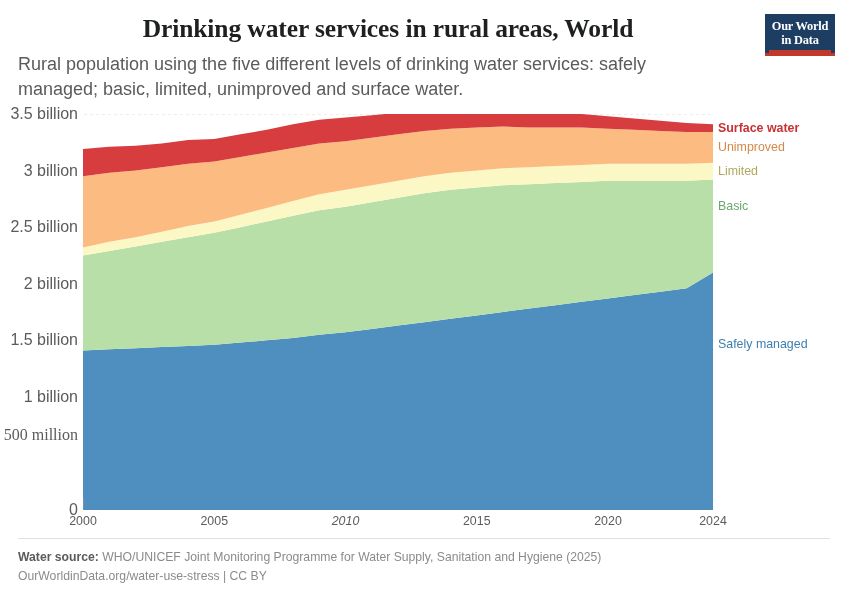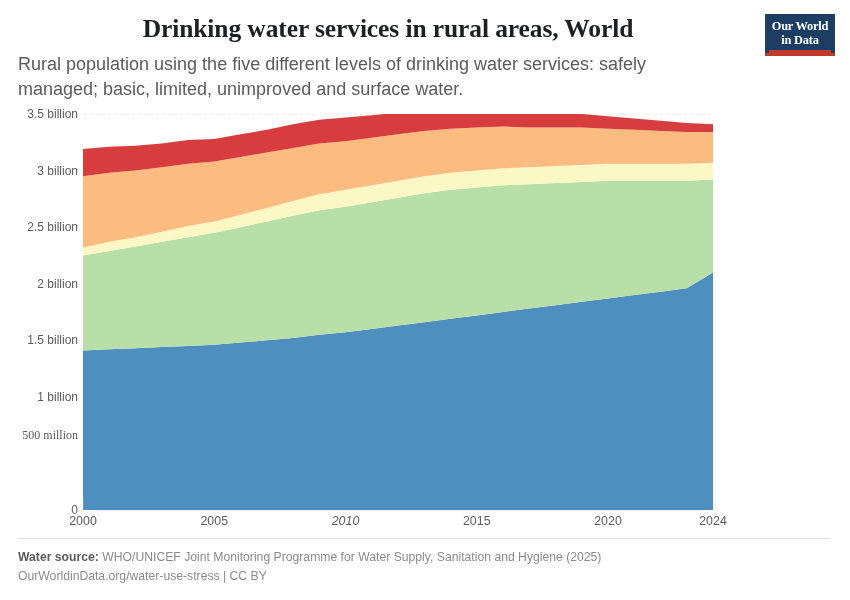--- a/index.html
+++ b/index.html
@@ -40,21 +40,21 @@
   .chart-wrap { position:absolute; left:0; top:100px; width:850px; height:435px; }
   .plot {
     position:absolute; left:83px; top:14px;
     width:630px; height:396px;
   }
   .svg-plot { display:block; }
 
   
   .ylab {
     position:absolute; right:0; transform:translateY(-50%);
-    font-size:12px; color:#5b5b5b; white-space:nowrap;
+    font-size:16px; color:#5b5b5b; white-space:nowrap;
   }
   .yaxis { position:absolute; left:0; top:14px; width:78px; height:396px; }
 
   
   .xaxis { position:absolute; left:83px; top:414px; width:630px; height:22px; }
   .xlab {
     position:absolute; transform:translateX(-50%);
     font-size:12.4px; color:#5b5b5b; white-space:nowrap; top:0;
   }
 
@@ -120,20 +120,27 @@
         </svg>
     </div>
     <div class="xaxis" id="xaxis">
         <div class="xlab" style="left: 0px;">2000</div>
         <div class="xlab" style="left: 131.25px;">2005</div>
         <div class="xlab" style="left: 262.5px; font-style: italic;">2010</div>
         <div class="xlab" style="left: 393.75px;">2015</div>
         <div class="xlab" style="left: 525px;">2020</div>
         <div class="xlab" style="left: 630px;">2024</div>
       </div>
+    <div class="slabels" id="slabels">
+        <div class="slabel" style="top: 14.1429px; color: rgb(198, 50, 53); font-weight: 700;">Surface water</div>
+        <div class="slabel" style="top: 33.3771px; color: rgb(212, 137, 74);">Unimproved</div>
+        <div class="slabel" style="top: 57.1371px; color: rgb(176, 168, 95);">Limited</div>
+        <div class="slabel" style="top: 91.6005px; color: rgb(106, 168, 106);">Basic</div>
+        <div class="slabel" style="top: 229.68px; color: rgb(61, 127, 176);">Safely managed</div>
+      </div>
   </div>
 
   <div class="footer">
     <div class="foot-line">
       <b>Water source:</b>
       <span class="src">WHO/UNICEF Joint Monitoring Programme for Water Supply, Sanitation and Hygiene (2025)</span>
     </div>
     <div class="foot-line">OurWorldinData.org/water-use-stress | CC BY</div>
   </div>
 

